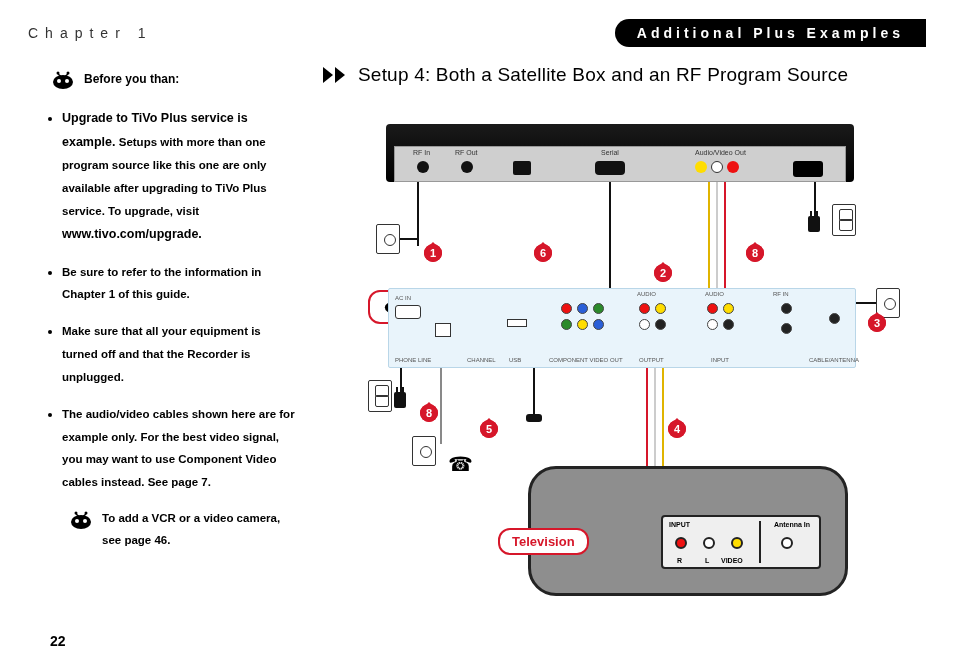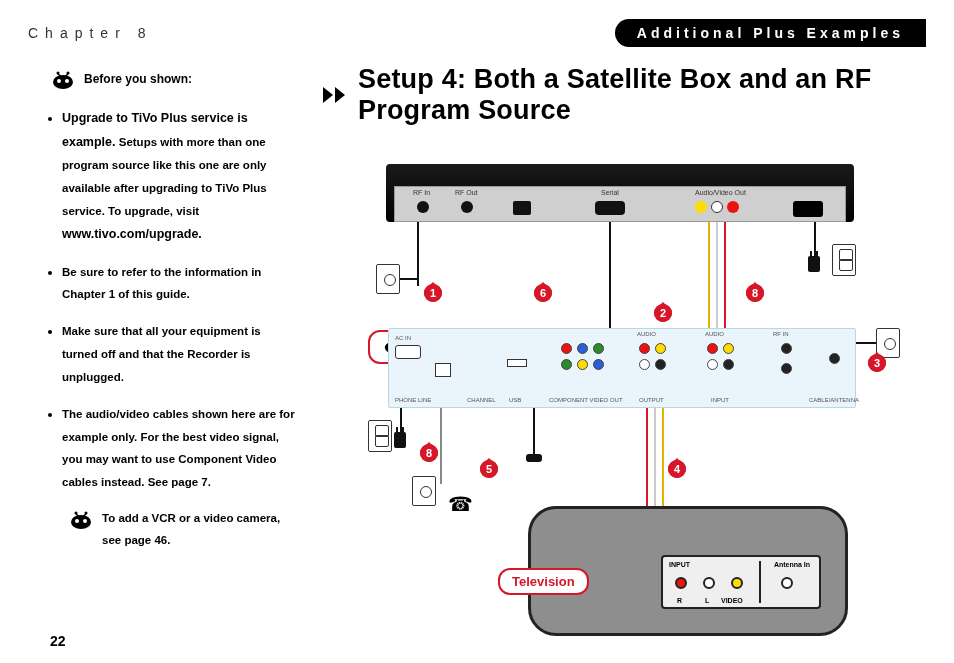--- a/index.html
+++ b/index.html
@@ -15,21 +15,21 @@
   .bullets { list-style: disc; margin-left: 34px; }
   .bullets li { margin-bottom: 14px; font-weight: 700; }
   .bullets li .sub { font-weight: 700; font-size: 11.5px; }
   .bullets li .lead { font-weight: 800; font-size: 12.5px; }
   .end-line { display: flex; align-items: flex-start; gap: 8px; margin-left: 40px; margin-top: 10px; font-weight: 700; font-size: 11.5px; }
   .pagenum { position: absolute; bottom: 14px; left: 50px; font-weight: 800; font-size: 14px; }
 
   .main { flex: 1; position: relative; }
   .title-row { display: flex; align-items: center; gap: 10px; margin-bottom: 10px; padding-left: 4px; }
   .arrows svg { display: block; }
-  .title { font-size: 27px; font-weight: 700; letter-spacing: 0.2px; }
+  .title { font-size: 19px; font-weight: 400; letter-spacing: 0.2px; }
 
   .diagram { position: relative; width: 560px; height: 500px; margin-left: 10px; }
   .label-box { position: absolute; border: 2px solid #d6172a; border-radius: 12px; padding: 4px 12px; font-weight: 800; font-size: 13px; color: #d6172a; background: #fff; display: flex; align-items: center; gap: 6px; }
   .label-box.black-text { color: #000; }
 
   .sat-box { position: absolute; left: 58px; top: 28px; width: 468px; height: 58px; background: linear-gradient(#1a1a1a,#000); border-radius: 4px; }
   .sat-panel { position: absolute; left: 66px; top: 50px; width: 452px; height: 36px; background: #cfcfcf; border: 1px solid #999; }
   .sat-panel .port-label { position: absolute; top: 2px; font-size: 7px; color: #333; }
   .sat-port { position: absolute; top: 14px; width: 12px; height: 12px; background: #111; border-radius: 2px; }
   .sat-port.round { border-radius: 50%; }
@@ -72,38 +72,38 @@
   .phone-icon { position:absolute; font-size:20px; }
   .plug { position:absolute; width:12px; height:16px; background:#111; border-radius:2px; }
   .plug::before,.plug::after { content:""; position:absolute; top:-5px; width:2px; height:5px; background:#111; }
   .plug::before{left:2px;} .plug::after{right:2px;}
 </style>
 </head>
 <body>
 
 <div class="page">
   <div class="header">
-    <div class="chapter">Chapter 8</div>
+    <div class="chapter">Chapter 1</div>
     <div class="pill">Additional Plus Examples</div>
   </div>
 
   <div class="body">
     <aside class="sidebar">
       <div class="before-line">
         <span class="tivo-logo">
           <svg viewBox="0 0 26 22">
               <ellipse cx="13" cy="14" rx="10" ry="7" fill="#000"></ellipse>
               <circle cx="9" cy="13" r="2" fill="#fff"></circle>
               <circle cx="17" cy="13" r="2" fill="#fff"></circle>
               <path d="M8 6 L13 10 L18 6" stroke="#000" stroke-width="1.5" fill="none"></path>
               <circle cx="8" cy="5" r="1.5" fill="#000"></circle>
               <circle cx="18" cy="5" r="1.5" fill="#000"></circle>
             </svg>
         </span>
-        <span>Before you shown:</span>
+        <span>Before you than:</span>
       </div>
       <ul class="bullets">
         <li>
           <span class="lead">Upgrade to TiVo Plus service is example.</span><span class="sub"> Setups with more than one program source like this one are only available after upgrading to TiVo Plus service. To upgrade, visit </span><span class="lead">www.tivo.com/upgrade.</span>
         </li>
         <li><span class="sub">Be sure to refer to the information in Chapter 1 of this guide.</span></li>
         <li><span class="sub">Make sure that all your equipment is turned off and that the Recorder is unplugged.</span></li>
         <li><span class="sub">The audio/video cables shown here are for example only. For the best video signal, you may want to use Component Video cables instead. See page 7.</span></li>
       </ul>
       <div class="end-line">

